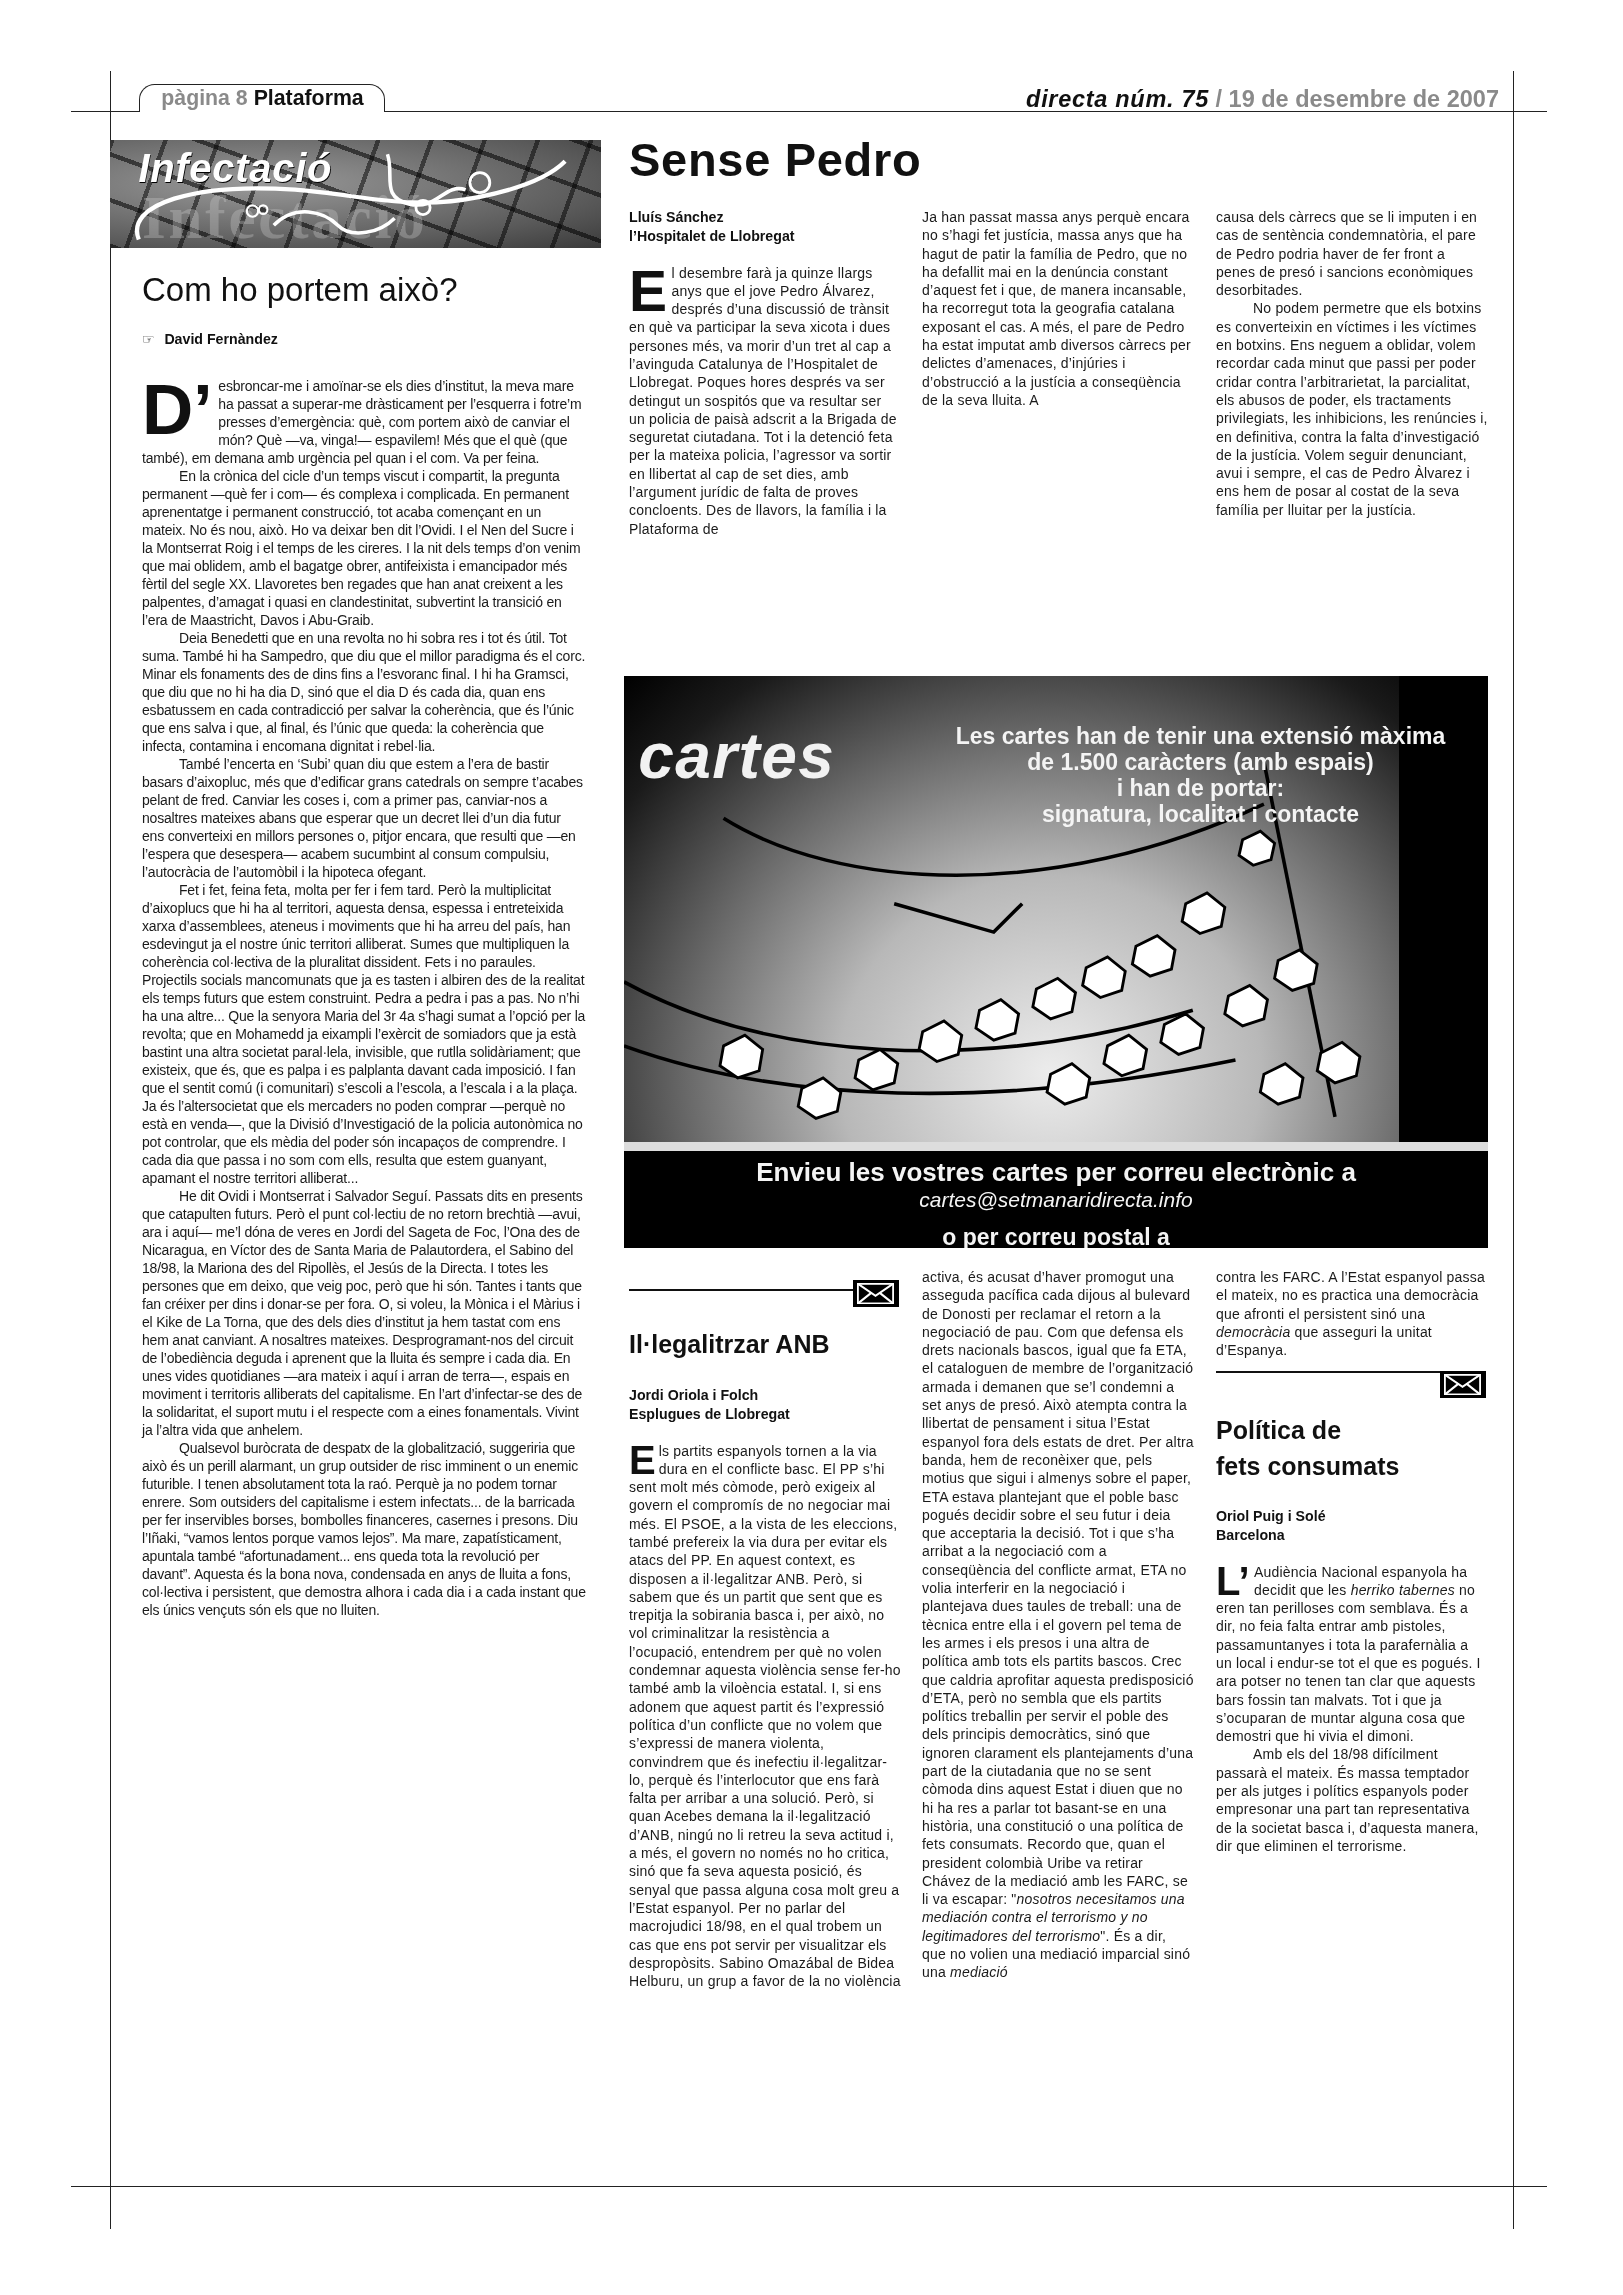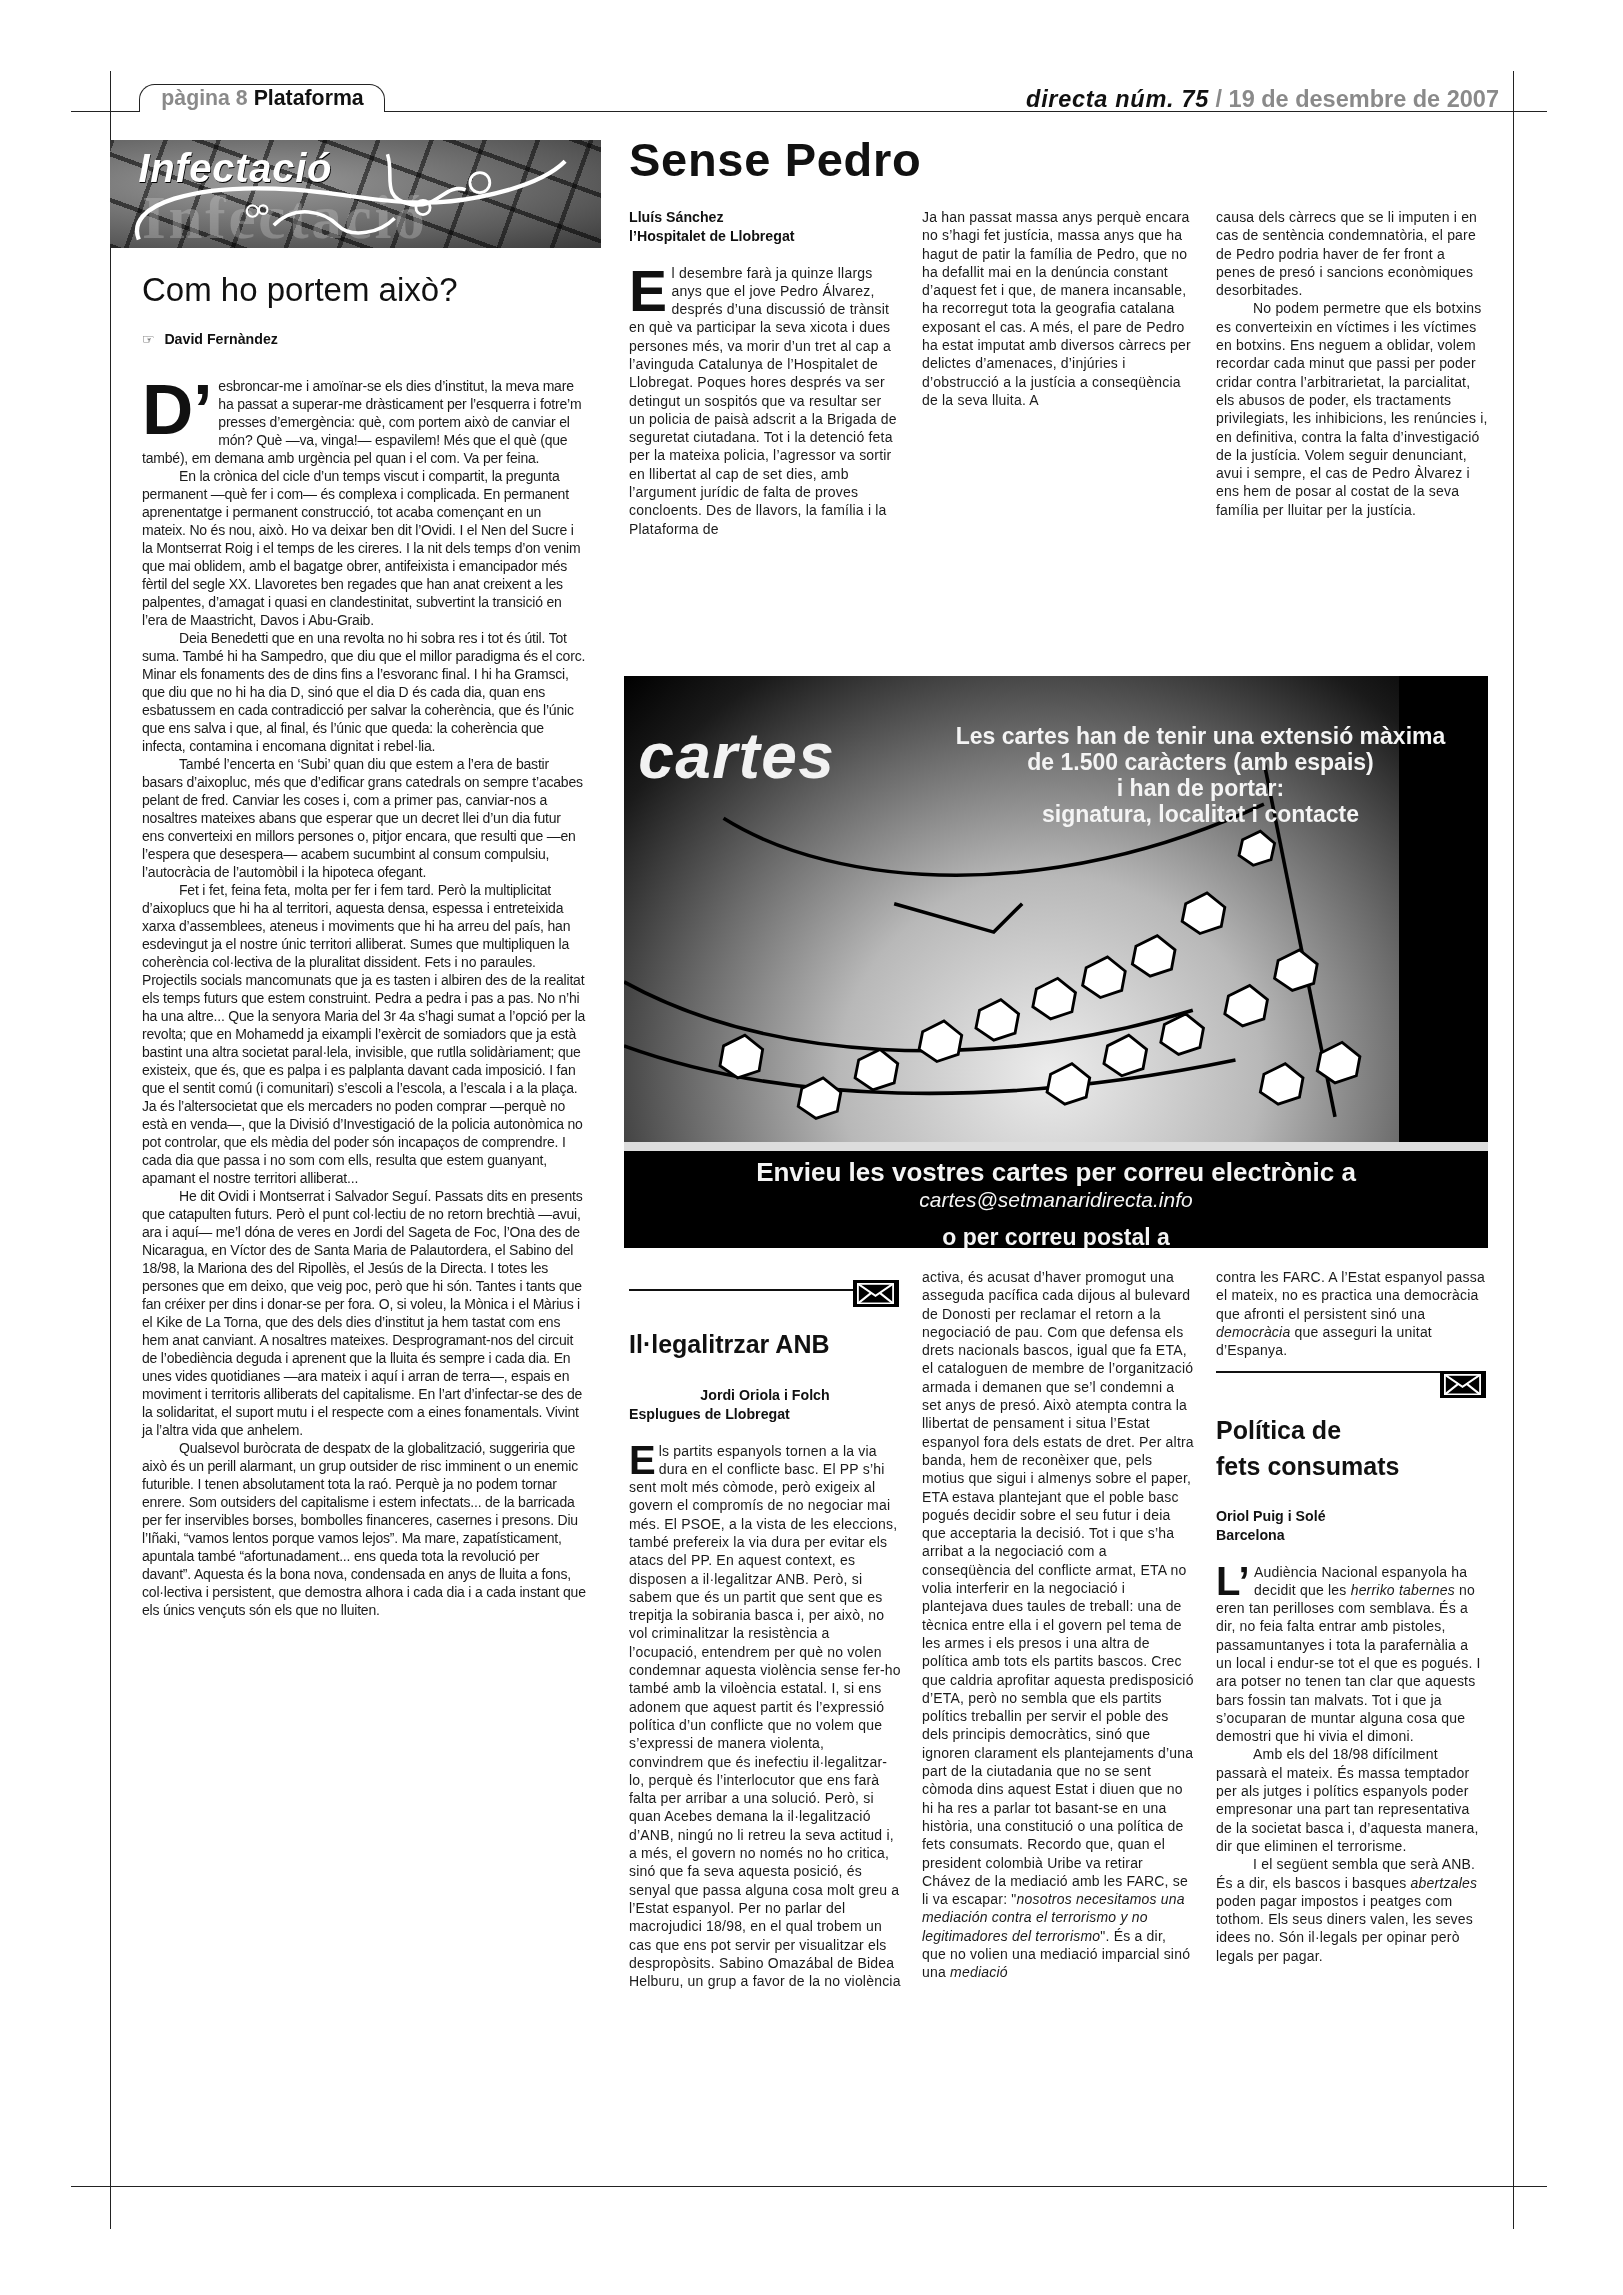--- a/index.html
+++ b/index.html
@@ -195,21 +195,21 @@
 
 <div class="rule-line" style="left:629px; top:1289px; width:224px;"></div>
 <div class="envelope" style="left:853px; top:1280px;">
   <svg width="37" height="21.3" viewBox="0 0 52 30">
       <rect x="1" y="1" width="50" height="28" fill="none" stroke="#fff" stroke-width="3"></rect>
       <path d="M1 1 L26 18 L51 1 M1 29 L20 14 M51 29 L32 14" stroke="#fff" stroke-width="3" fill="none"></path>
     </svg>
 </div>
 <div class="col3" style="left:629px; top:1326px;">
   <div class="letter-title">Il·legalitrzar ANB</div>
-  <div class="byline" style="margin-top:24px;text-align:center;">Jordi Oriola i Folch</div>
+  <div class="byline" style="margin-top:24px;">Jordi Oriola i Folch</div>
   <div class="byline">Esplugues de Llobregat</div>
   <div class="body-text" style="margin-top:18.5px;">
     <p><span class="drop" style="font-size:40px; line-height:33px; margin:2.8px 2.8px 0 0;">E</span><span>ls partits espanyols tornen a la via dura en el conflicte basc. El PP s’hi sent molt més còmode, però exigeix al govern el compromís de no negociar mai més. El PSOE, a la vista de les eleccions, també prefereix la via dura per evitar els atacs del PP. En aquest context, es disposen a il·legalitzar ANB. Però, si sabem que és un partit que sent que es trepitja la sobirania basca i, per això, no vol criminalitzar la resistència a l’ocupació, entendrem per què no volen condemnar aquesta violència sense fer-ho també amb la viloència estatal. I, si ens adonem que aquest partit és l’expressió política d’un conflicte que no volem que s’expressi de manera violenta, convindrem que és inefectiu il·legalitzar-lo, perquè és l’interlocutor que ens farà falta per arribar a una solució. Però, si quan Acebes demana la il·legalització d’ANB, ningú no li retreu la seva actitud i, a més, el govern no només no ho critica, sinó que fa seva aquesta posició, és senyal que passa alguna cosa molt greu a l’Estat espanyol. Per no parlar del macrojudici 18/98, en el qual trobem un cas que ens pot servir per visualitzar els despropòsits. Sabino Omazábal de Bidea Helburu, un grup a favor de la no violència</span></p>
   </div>
 </div>
 <div class="col3" style="left:922px; top:1268px;">
   <div class="body-text">
     <p><span>activa, és acusat d’haver promogut una asseguda pacífica cada dijous al bulevard de Donosti per reclamar el retorn a la negociació de pau. Com que defensa els drets nacionals bascos, igual que fa ETA, el cataloguen de membre de l’organització armada i demanen que se’l condemni a set anys de presó. Això atempta contra la llibertat de pensament i situa l’Estat espanyol fora dels estats de dret. Per altra banda, hem de reconèixer que, pels motius que sigui i almenys sobre el paper, ETA estava plantejant que el poble basc pogués decidir sobre el seu futur i deia que acceptaria la decisió. Tot i que s’ha arribat a la negociació com a conseqüència del conflicte armat, ETA no volia interferir en la negociació i plantejava dues taules de treball: una de tècnica entre ella i el govern pel tema de les armes i els presos i una altra de política amb tots els partits bascos. Crec que caldria aprofitar aquesta predisposició d’ETA, però no sembla que els partits polítics treballin per servir el poble des dels principis democràtics, sinó que ignoren clarament els plantejaments d’una part de la ciutadania que no se sent còmoda dins aquest Estat i diuen que no hi ha res a parlar tot basant-se en una història, una constitució o una política de fets consumats. Recordo que, quan el president colombià Uribe va retirar Chávez de la mediació amb les FARC, se li va escapar: "</span><span class="it">nosotros necesitamos una mediación contra el terrorismo y no legitimadores del terrorismo</span><span>". És a dir, que no volien una mediació imparcial sinó una </span><span class="it">mediació</span></p>
   </div>
 </div>
@@ -227,16 +227,15 @@
     </svg>
 </div>
 <div class="col3" style="left:1216px; top:1412px;">
   <div class="letter-title">Política de</div>
   <div class="letter-title">fets consumats</div>
   <div class="byline" style="margin-top:23px;">Oriol Puig i Solé</div>
   <div class="byline">Barcelona</div>
   <div class="body-text" style="margin-top:18.5px;">
     <p><span class="drop" style="font-size:40px; line-height:33px; margin:2.8px 4.3px 0 0;">L’</span><span>Audiència Nacional espanyola ha decidit que les </span><span class="it">herriko tabernes</span><span> no eren tan perilloses com semblava. És a dir, no feia falta entrar amb pistoles, passamuntanyes i tota la parafernàlia a un local i endur-se tot el que es pogués. I ara potser no tenen tan clar que aquests bars fossin tan malvats. Tot i que ja s’ocuparan de muntar alguna cosa que demostri que hi vivia el dimoni.</span></p>
     <p>Amb els del 18/98 difícilment passarà el mateix. És massa temptador per als jutges i polítics espanyols poder empresonar una part tan representativa de la societat basca i, d’aquesta manera, dir que eliminen el terrorisme.</p>
-    <p><span>I el següent sembla que serà ANB. És a dir, els bascos i basques </span><span class="it">abertzales</span><span> poden pagar impostos i peatges com tothom. Els seus diners valen, les seves idees no. Són il·legals per opinar però legals per pagar.</span></p>
   </div>
 </div>
 
 
 </body></html>

